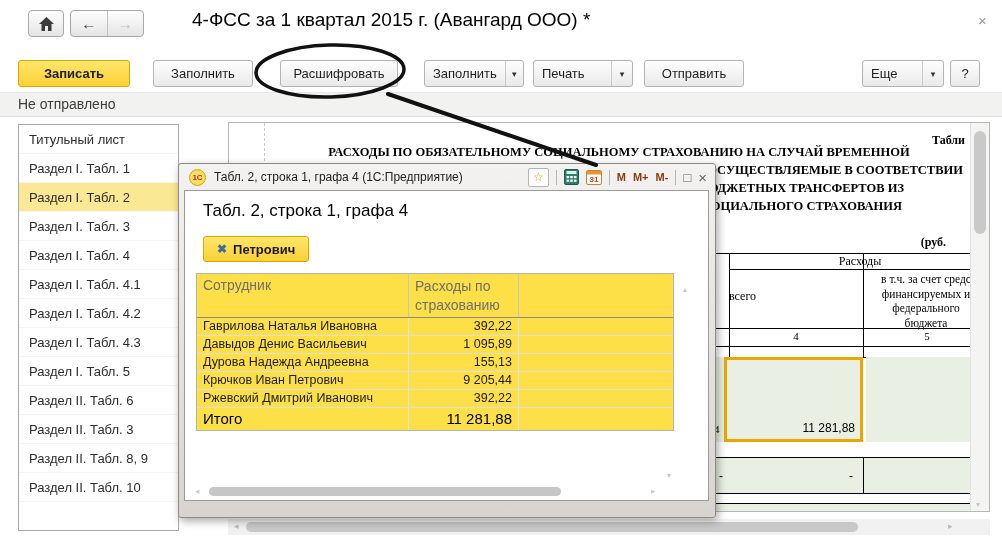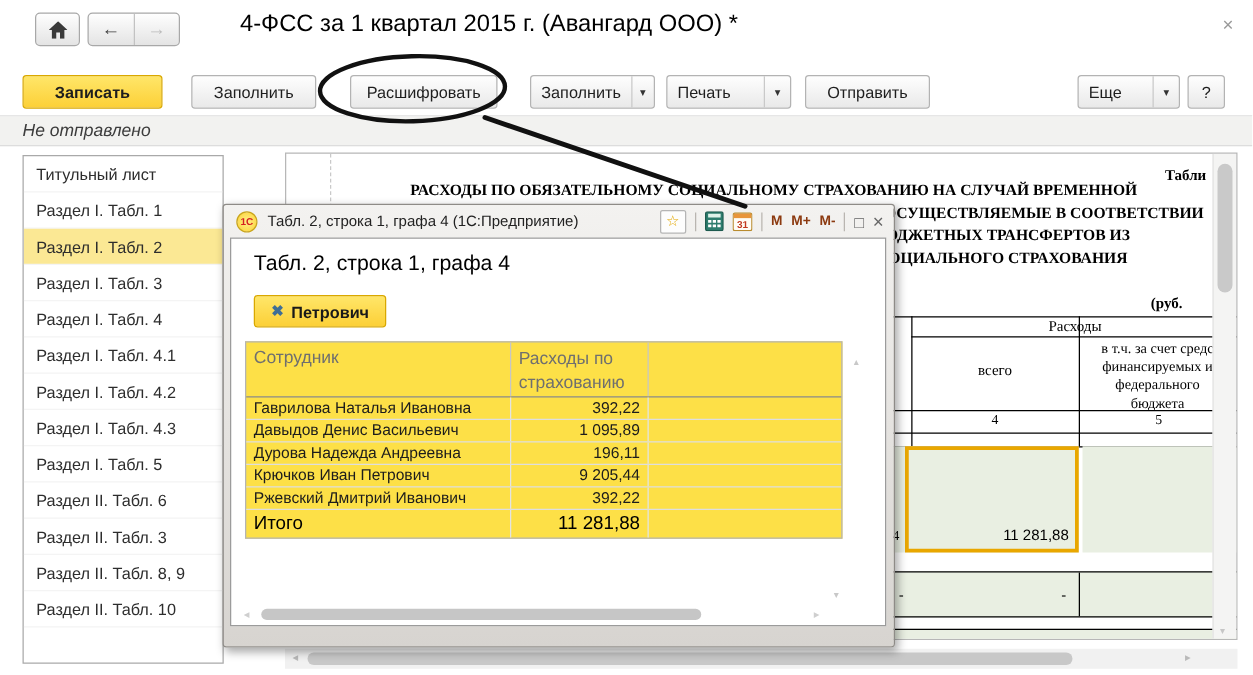--- a/index.html
+++ b/index.html
@@ -26,21 +26,21 @@
   .tb-btn .lbl { padding:0 8px; }
   .tb-btn .sep { width:1px; height:100%; background:#c9c9c9; }
   .tb-btn .arr { width:20px; text-align:center; font-size:9px; color:#333; }
   .b-save{left:18px;width:112px;} .b-fill{left:153px;width:100px;} .b-decrypt{left:280px;width:118px;}
   .b-check{left:424px;width:100px;} .b-print{left:533px;width:100px;} .b-send{left:644px;width:100px;}
   .b-more{left:862px;width:82px;} .b-help{left:950px;width:30px;}
 
   
   .statusbar { position:absolute; left:0; top:92px; width:1002px; height:25px; background:#f2f2f0;
                border-top:1px solid #e6e6e6; border-bottom:1px solid #dddddd;
-               font-size:14px; color:#3c3c3c; line-height:23px; padding-left:18px;font-style:italic; }
+               font-size:14px; color:#3c3c3c; line-height:23px; padding-left:18px; }
 
   
   .sidebar { position:absolute; left:18px; top:124px; width:161px; height:407px; background:#fff;
              border:1px solid #a9a9a9; overflow:hidden; }
   .side-item { height:29px; line-height:29px; padding-left:10px; font-size:13px; color:#2d2d2d;
                border-bottom:1px solid #f4f4f4; white-space:nowrap; }
   .side-item.selected { background:#fbe894; }
 
   
   .report { position:absolute; left:228px; top:122px; width:762px; height:390px; background:#fff;
@@ -49,21 +49,21 @@
   .r-corner { position:absolute; right:24px; top:10px; font-size:12px; font-weight:bold; color:#000; }
   .r-t1 { position:absolute; left:30px; top:22px; width:720px; text-align:center; font-size:12.5px; font-weight:bold; white-space:nowrap; }
   .r-t2 { position:absolute; right:26px; top:40px; font-size:12.5px; font-weight:bold; white-space:nowrap; }
   .r-t3 { position:absolute; right:85px; top:58px; font-size:12.5px; font-weight:bold; white-space:nowrap; }
   .r-t4 { position:absolute; right:87px; top:76px; font-size:12.5px; font-weight:bold; white-space:nowrap; }
   .r-units { position:absolute; right:43px; top:112px; font-size:12px; font-weight:bold; }
   .rtable { position:absolute; left:484px; top:128px; width:278px; height:262px; }
   .rline { position:absolute; background:#000; }
   .rv { width:1px; } .rh { height:1px; }
   .r-group { position:absolute; left:16px; right:0; top:3px; text-align:center; font-size:12px; }
-  .r-vsego { position:absolute; left:16px; width:134px; top:38px; text-align:center; font-size:12px; }
+  .r-vsego { position:absolute; left:16px; width:134px; top:38px; font-size:12px; }
   .r-fed { position:absolute; left:152px; width:122px; top:21px; text-align:center; font-size:11.5px; line-height:14.5px; white-space:nowrap;font-family:Liberation Serif, serif; }
   .r-n4 { position:absolute; left:16px; width:134px; top:79px; text-align:center; font-size:11px; }
   .r-n5 { position:absolute; left:150px; width:128px; top:79px; text-align:center; font-size:11px; }
   .greencell { background:#e9efe2; position:absolute; }
   .selcell { position:absolute; left:11px; top:106px; width:139px; height:85px; background:#e9efe2;
              border:3px solid #e9a700; font-family:"Liberation Sans",sans-serif; }
   .selcell .val { position:absolute; right:5px; bottom:4px; font-size:12px; color:#000; }
   .rownum { position:absolute; left:1px; top:172px; font-size:11px; }
   .cell5 { left:153px; top:106px; width:125px; height:85px; font-family:"Liberation Sans",sans-serif; }
   .cell5 .val { position:absolute; right:2px; bottom:4px; font-size:12px; }
@@ -309,21 +309,21 @@
               <div class="p-c2">392,22</div>
               <div class="p-c3"></div>
             </div>
             <div class="p-row">
               <div class="p-c1">Давыдов Денис Васильевич</div>
               <div class="p-c2">1 095,89</div>
               <div class="p-c3"></div>
             </div>
             <div class="p-row">
               <div class="p-c1">Дурова Надежда Андреевна</div>
-              <div class="p-c2">196,11</div>
+              <div class="p-c2">155,13</div>
               <div class="p-c3"></div>
             </div>
             <div class="p-row">
               <div class="p-c1">Крючков Иван Петрович</div>
               <div class="p-c2">9 205,44</div>
               <div class="p-c3"></div>
             </div>
             <div class="p-row">
               <div class="p-c1">Ржевский Дмитрий Иванович</div>
               <div class="p-c2">392,22</div>

